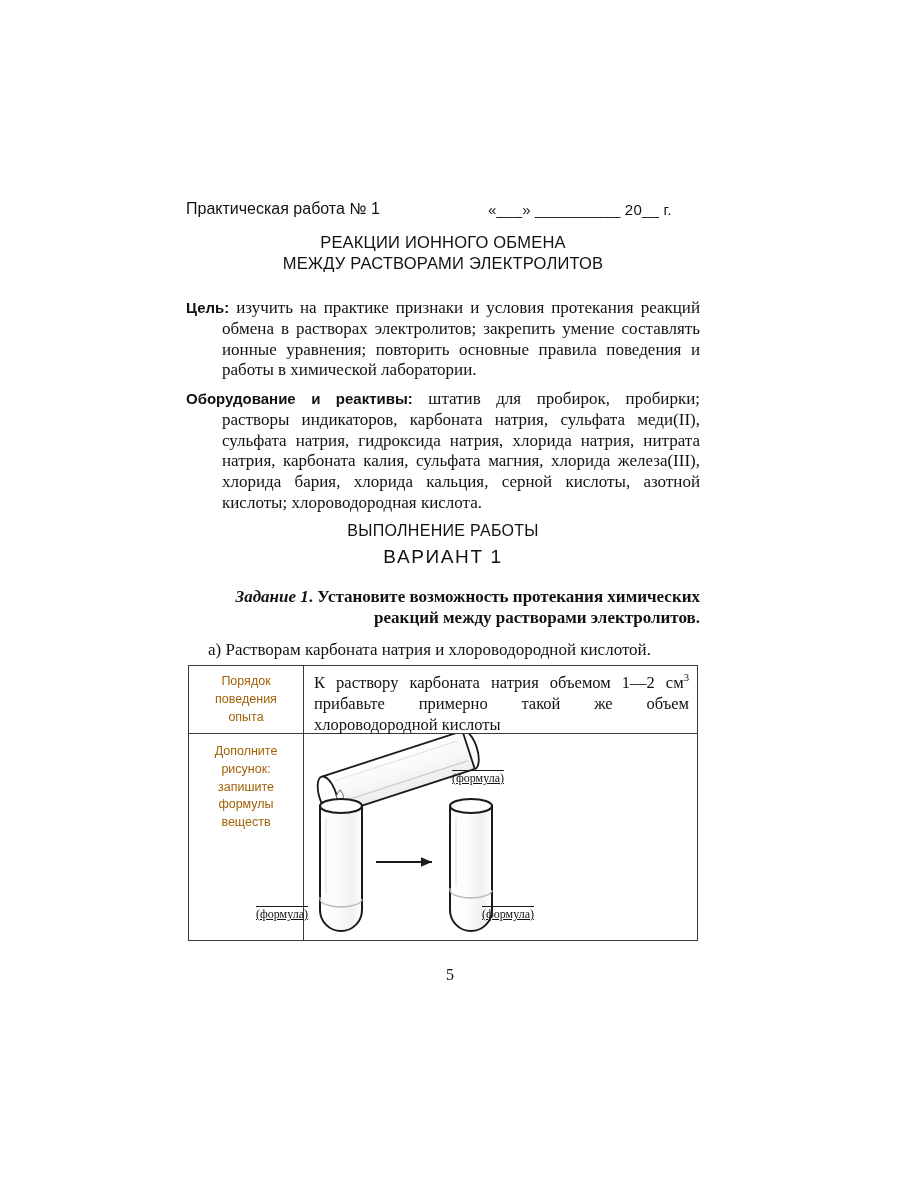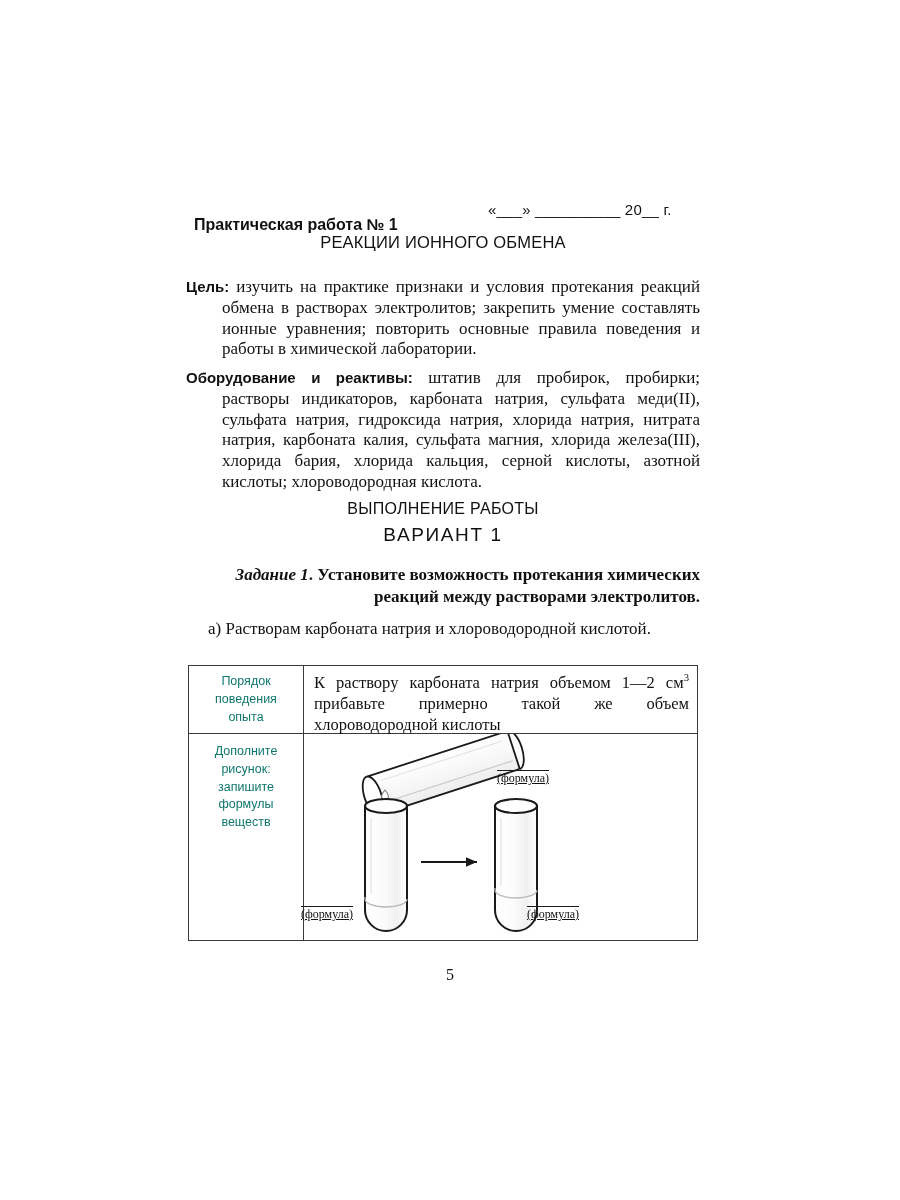--- a/index.html
+++ b/index.html
@@ -44,26 +44,25 @@
   }
 
   .work-line {
     position: relative;
     height: 22px;
     margin: 0 0 10px 0;
   }
   .work-no {
     font-family: "Liberation Sans", sans-serif;
     font-size: 16px;
-    font-weight: 700;
-    position: absolute;
-    left: 8px;
+    font-weight: 400;
+    position: absolute;
+    left: 0;
     top: 0;
     white-space: nowrap;
-    margin-top: 16px;
   }
   .date-line {
     font-family: "Liberation Sans", sans-serif;
     font-size: 15px;
     position: absolute;
     left: 302px;
     top: 1px;
     white-space: nowrap;
     letter-spacing: 0.2px;
   }
@@ -139,32 +138,32 @@
     position: absolute;
     left: 188px;
     top: 665px;
     width: 510px;
     height: 276px;
     border: 1.6px solid #3a3a3a;
     box-sizing: border-box;
   }
   .row { display: flex; box-sizing: border-box; }
   .row-1 { height: 68px; border-bottom: 1.6px solid #3a3a3a; }
-  .row-2 { height: 206px; gap: 45px; }
+  .row-2 { height: 206px; }
 
   .cell-label {
     width: 115px;
     flex: 0 0 115px;
     border-right: 1.6px solid #3a3a3a;
     box-sizing: border-box;
     font-family: "Liberation Sans", sans-serif;
     font-size: 12.5px;
     line-height: 1.42;
     text-align: center;
-    color: #0f766e;
+    color: #a16207;
     padding-top: 7px;
   }
   .cell-label.tall { padding-top: 9px; }
 
   .cell-body {
     flex: 1 1 auto;
     box-sizing: border-box;
     padding: 5px 8px 0 10px;
     font-family: "Liberation Serif", serif;
     font-size: 16.5px;
@@ -216,20 +215,21 @@
   <div class="content">
 
 
     <div class="work-line">
       <span class="work-no">Практическая работа № 1</span>
       <span class="date-line">«___» __________ 20__ г.</span>
     </div>
 
     <div class="subject-title">
       <span>РЕАКЦИИ ИОННОГО ОБМЕНА</span><br>
+      <span>МЕЖДУ РАСТВОРАМИ ЭЛЕКТРОЛИТОВ</span>
     </div>
 
     <p class="para"><span class="lbl">Цель:</span><span class="body"> изучить на практике признаки и условия протекания реакций обмена в растворах электролитов; закрепить умение составлять ионные уравнения; повторить основные правила поведения и работы в химической лаборатории.</span></p>
 
     <p class="para"><span class="lbl">Оборудование и реактивы:</span><span class="body"> штатив для пробирок, пробирки; растворы индикаторов, карбоната натрия, сульфата меди(II), сульфата натрия, гидроксида натрия, хлорида натрия, нитрата натрия, карбоната калия, сульфата магния, хлорида железа(III), хлорида бария, хлорида кальция, серной кислоты, азотной кислоты; хлороводородная кислота.</span></p>
 
 
     <div class="section-head">ВЫПОЛНЕНИЕ РАБОТЫ</div>
     <div class="variant-head">ВАРИАНТ  1</div>
 

